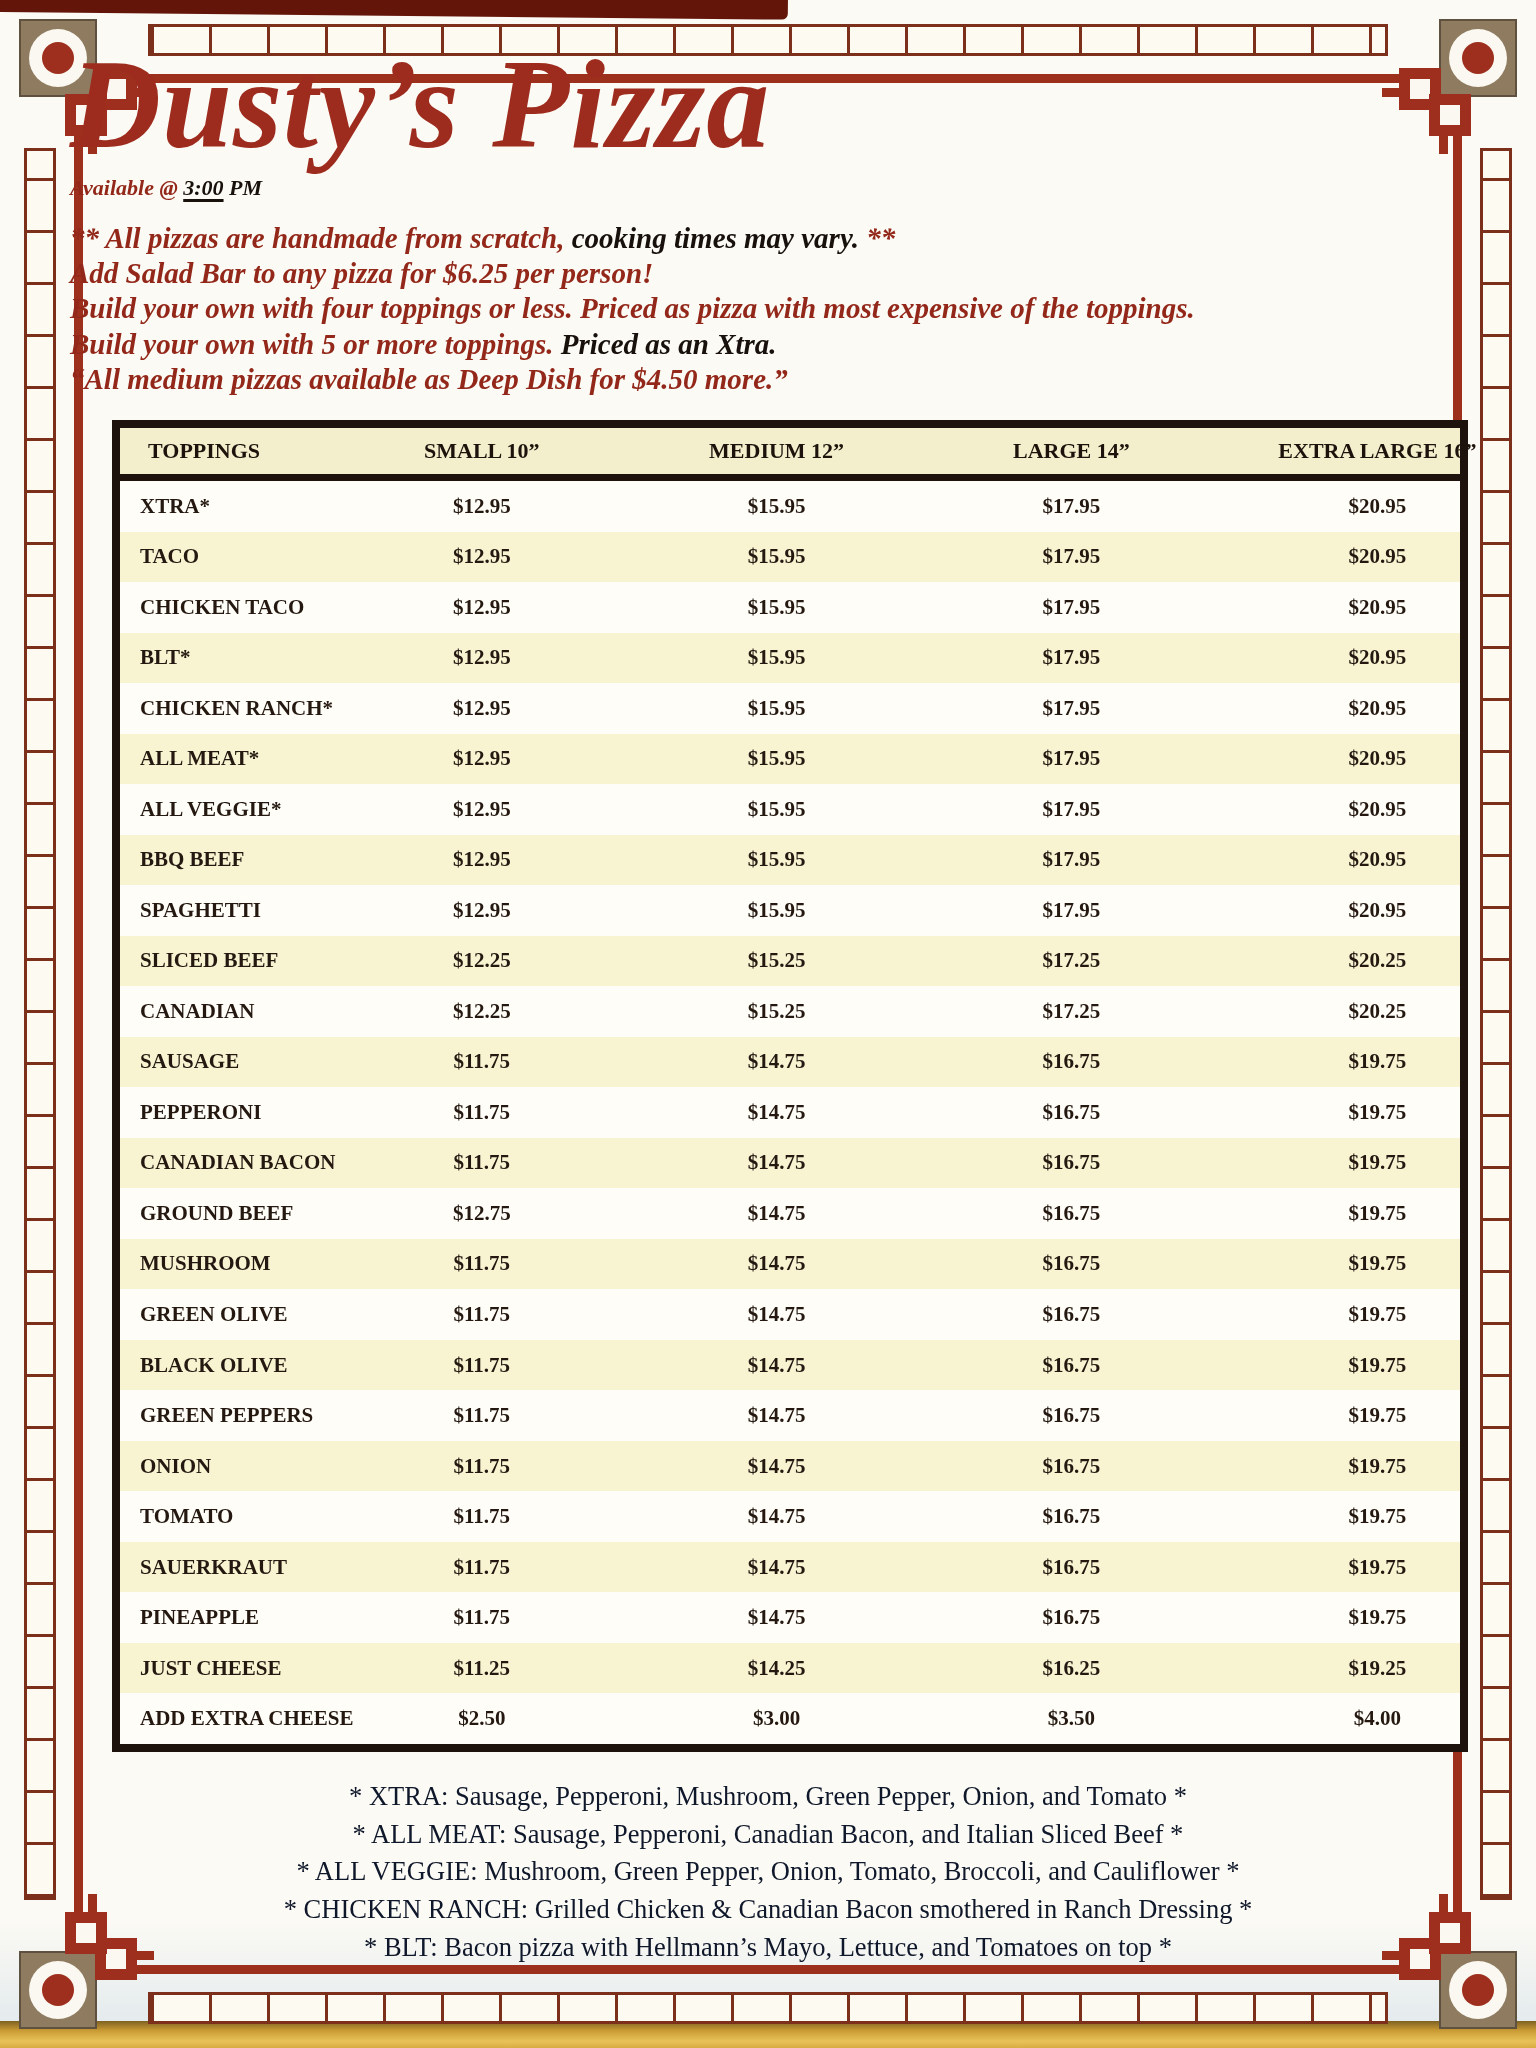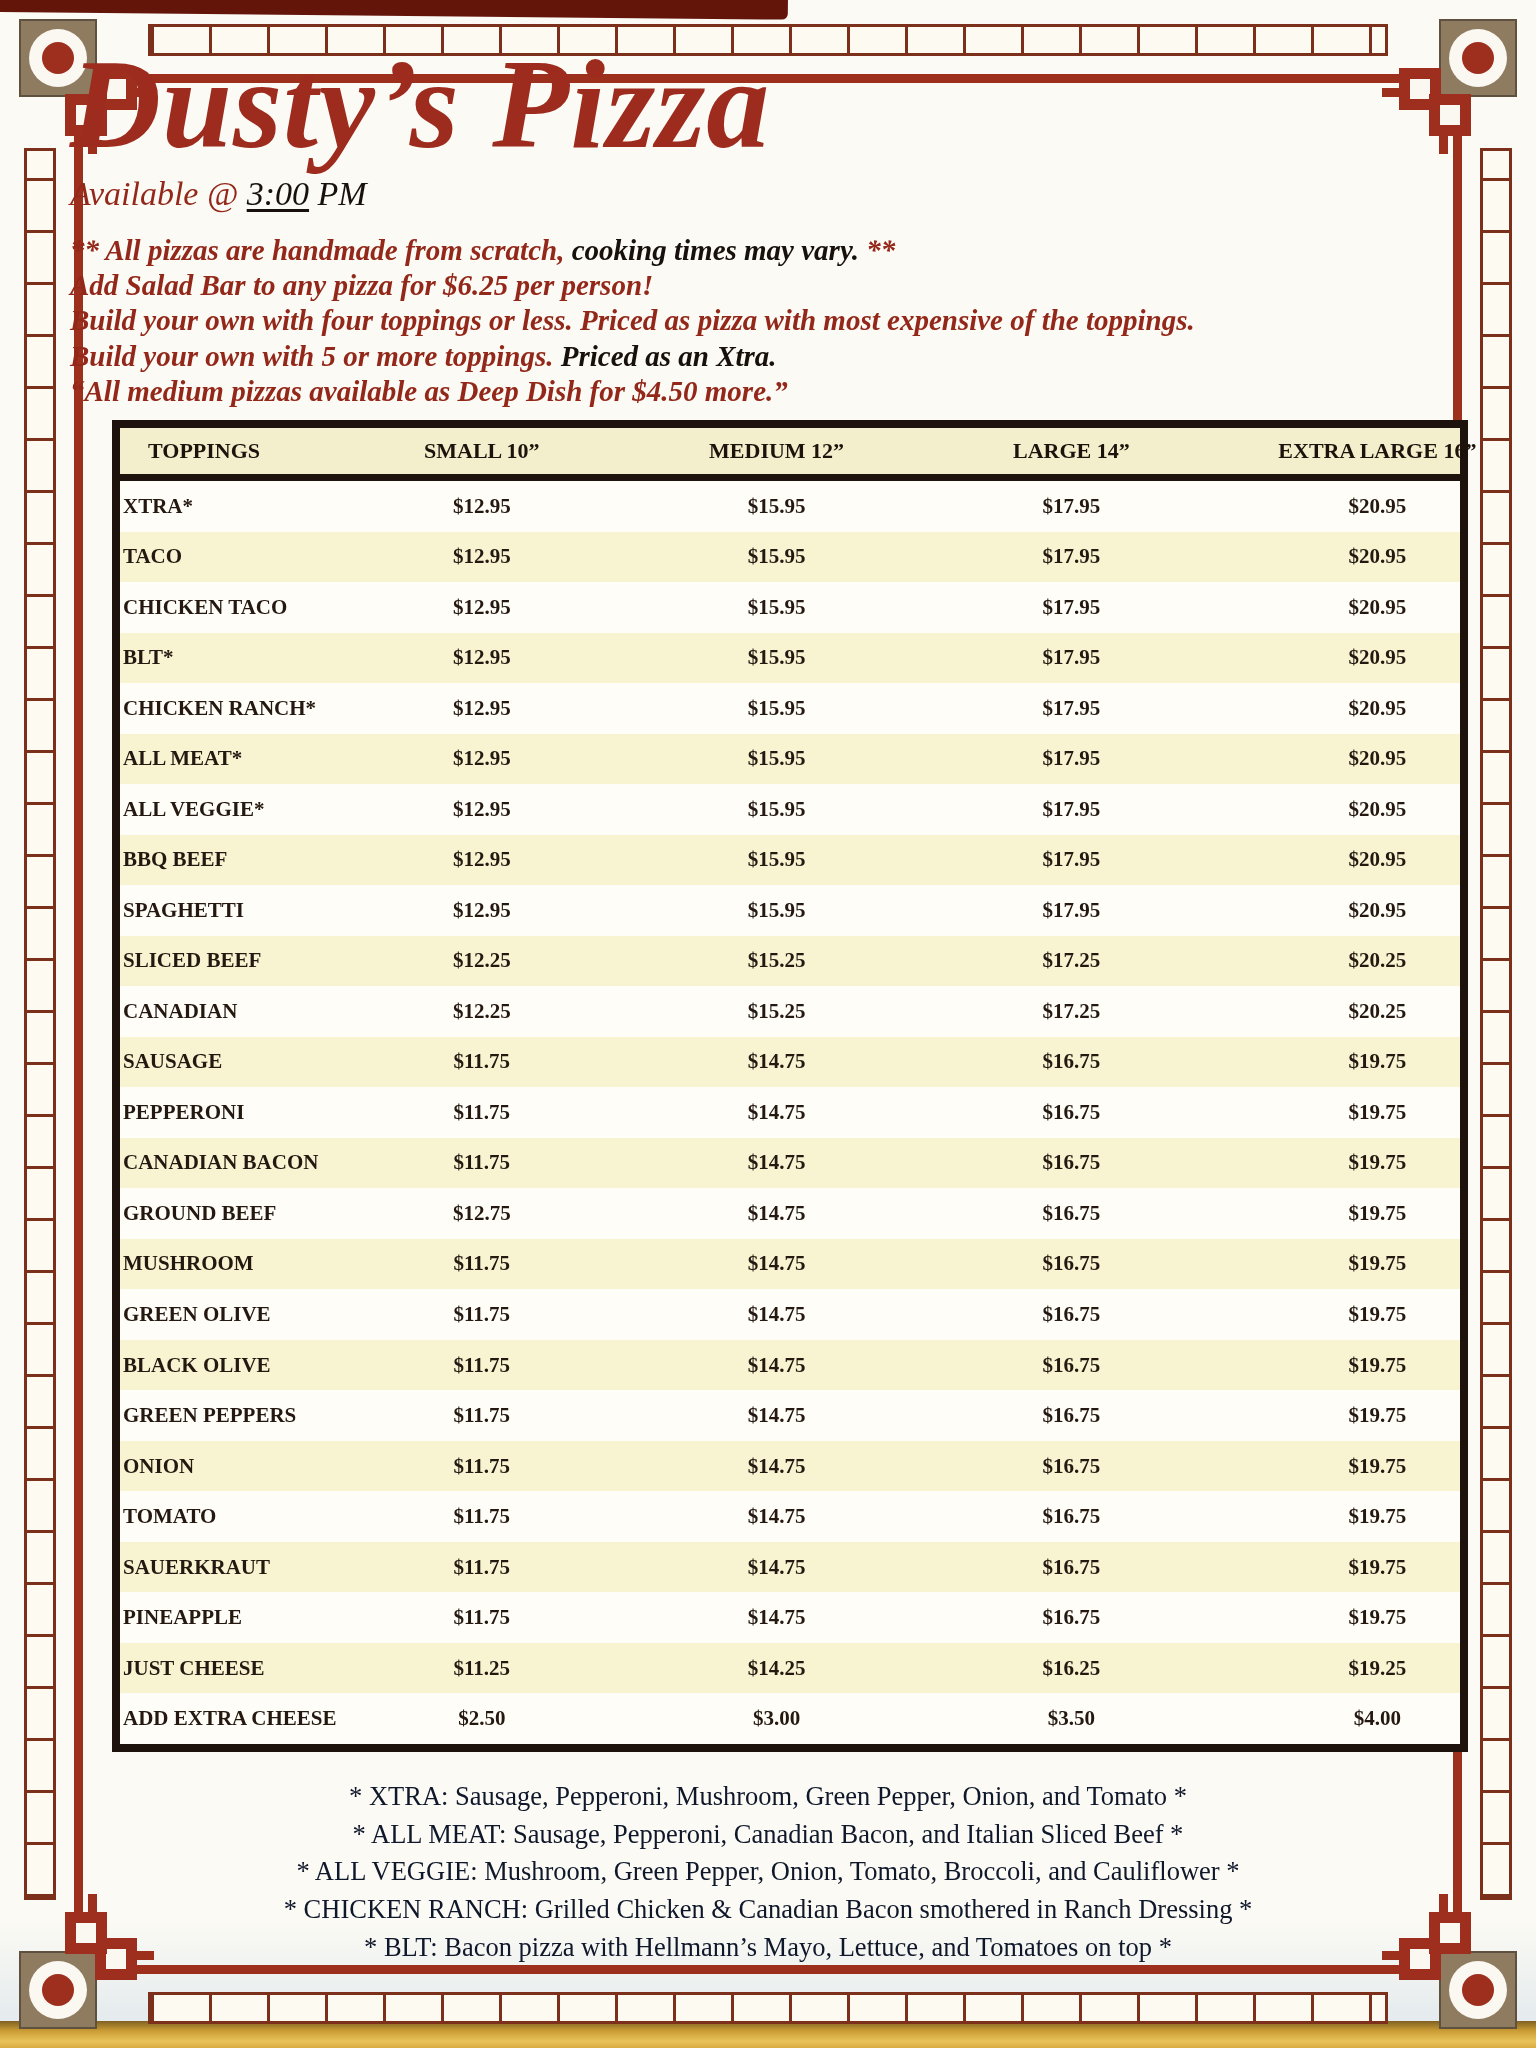--- a/index.html
+++ b/index.html
@@ -34,38 +34,38 @@
   .corner{position:absolute;width:140px;height:140px}
   .corner-tl{top:14px;left:14px}
   .corner-tr{top:14px;right:14px;transform:scaleX(-1)}
   .corner-bl{bottom:14px;left:14px;transform:scaleY(-1)}
   .corner-br{bottom:14px;right:14px;transform:rotate(180deg)}
 
   
   .page-header{position:absolute;top:36px;left:70px;right:70px;text-align:left;color:#17100b}
   .title{font-style:italic;font-weight:700;font-size:126px;line-height:1.1;
     color:#9e2c1e;margin:0;letter-spacing:1px}
-  .avail{font-size:34px;font-weight:400;font-style:italic;margin-top:0px}
+  .avail{font-size:22px;font-weight:700;font-style:italic;margin-top:0px}
   .intro{font-size:29px;font-weight:700;font-style:italic;line-height:1.22;margin-top:20px}
   .red{color:#93281a}
   .blk{color:#17100b}
   .time-underline{text-decoration:underline;text-decoration-thickness:3px;text-underline-offset:4px}
 
   
   .menu-table{position:absolute;left:112px;right:68px;top:420px;bottom:296px;
     border:8px solid #1d130c;background:#fefdf7;display:flex;flex-direction:column}
   .thead{display:grid;grid-template-columns:16% 22% 22% 22% 18%;align-items:center;
     height:46px;flex:0 0 46px;background:#f3eecb;border-bottom:7px solid #1d130c;
     font-weight:700;font-size:22px;color:#1d130c}
   .tbody{flex:1;display:flex;flex-direction:column}
   .trow{flex:1;display:grid;grid-template-columns:16% 22% 22% 22% 18%;align-items:center;
     background:#fefdf7;font-weight:700;font-size:21px;color:#241810}
   .trow.alt{background:#f8f4d2}
   .tcell{white-space:nowrap}
-  .c1{padding-left:3px;text-align:left}
+  .c1{padding-left:20px;text-align:left}
   .c2,.c3,.c4,.c5{text-align:center}
   .c5{transform:translateX(38px)}
   .thead .c1{padding-left:28px}
 
   
   .footnotes{position:absolute;left:90px;right:90px;top:1778px;text-align:center;
     font-weight:400;font-size:26.5px;line-height:1.42;color:#0f172a}
 </style>
 </head>
 <body>

